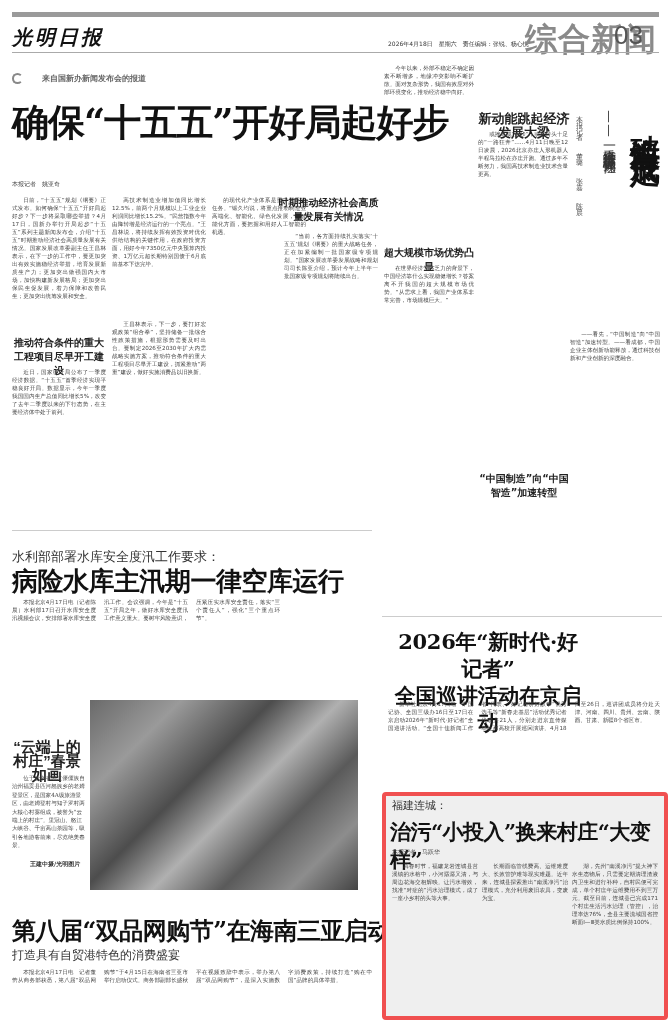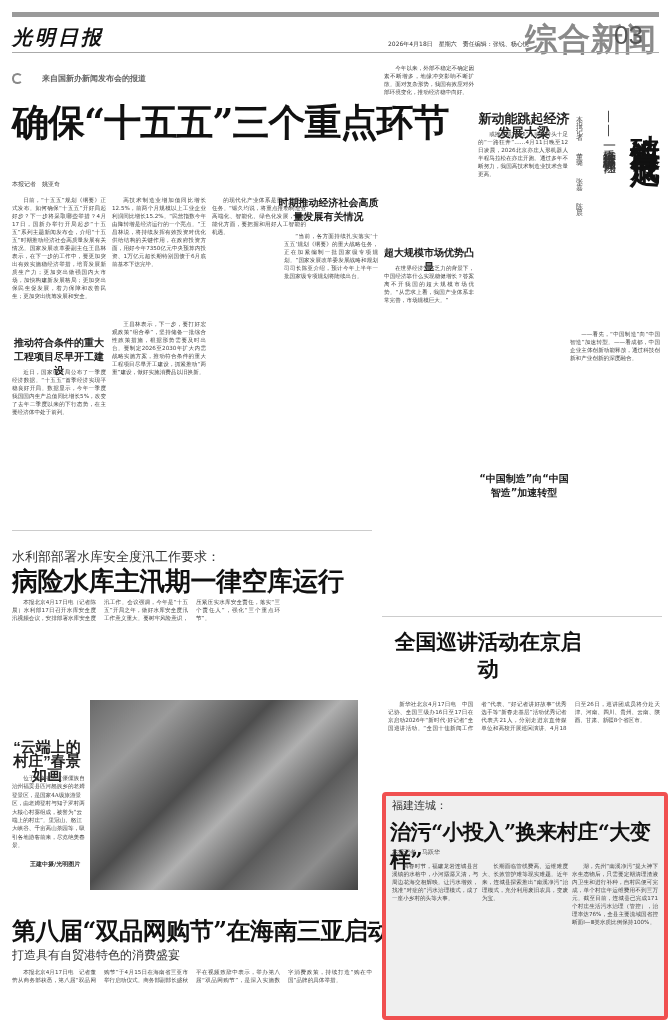--- a/index.html
+++ b/index.html
@@ -55,21 +55,21 @@
 <div class="header-meta">2026年4月18日　星期六　责任编辑：张锐、杨心悦</div>
 <div class="section-title">综合新闻</div>
 <div class="page-num">03</div>
 <div class="header-rule"></div>
 
 <div class="kicker">
   <span class="g-icon"></span>
   <span>来自国新办新闻发布会的报道</span>
 </div>
 <div class="headline-main">
-  <div>确保“十五五”三个重点环节</div>
+  <div>确保“十五五”开好局起好步</div>
 </div>
 <div class="byline">本报记者　姚亚奇</div>
 
 <div class="body-text" style="left:12px; top:196px; width:94px; height:138px;">日前，“十五五”规划《纲要》正式发布。如何确保“十五五”开好局起好步？下一步将采取哪些举措？4月17日，国新办举行开局起步“十五五”系列主题新闻发布会，介绍“十五五”时期推动经济社会高质量发展有关情况。国家发展改革委副主任王昌林表示，在下一步的工作中，要更加突出有效实施稳经济举措，培育发展新质生产力；更加突出做强国内大市场，加快构建新发展格局；更加突出保民生促发展，着力保障和改善民生；更加突出统筹发展和安全。</div>
 <div class="subhead" style="left:12px; top:336px; width:94px;">推动符合条件的重大工程项目尽早开工建设</div>
 <div class="body-text" style="left:12px; top:368px; width:94px; height:140px;">近日，国家统计局公布了一季度经济数据。“十五五”首季经济实现平稳良好开局。数据显示，今年一季度我国国内生产总值同比增长5%，改变了去年二季度以来的下行态势，在主要经济体中处于前列。</div>
 
 <div class="body-text" style="left:112px; top:196px; width:94px; height:120px;">高技术制造业增加值同比增长12.5%，前两个月规模以上工业企业利润同比增长15.2%。“民营指数今年由降转增是经济运行的一个亮点。”王昌林说，将持续发挥有效投资对优化供给结构的关键作用，在政府投资方面，用好今年7350亿元中央预算内投资、1万亿元超长期特别国债于6月底前基本下达完毕。</div>
 <div class="body-text" style="left:112px; top:320px; width:94px; height:190px;">王昌林表示，下一步，要打好宏观政策“组合拳”，坚持储备一批综合性政策措施，根据形势需要及时出台。要制定2026至2030年扩大内需战略实施方案，推动符合条件的重大工程项目尽早开工建设，抓紧推动“两重”建设，做好实施消费品以旧换新。</div>
 
@@ -101,20 +101,21 @@
 <div class="caption-title">“云端上的村庄”春景如画</div>
 <div class="caption-text">位于云南省怒江傈僳族自治州福贡县匹河怒族乡的老姆登景区，是国家4A级旅游景区，由老姆登村与知子罗村两大核心村寨组成，被誉为“云端上的村庄”。里冠山、怒江大峡谷、千亩高山茶园等，吸引各地游客前来，尽览绝美春景。</div>
 <div class="caption-credit">王建中摄/光明图片</div>
 
 <div class="article3-headline">第八届“双品网购节”在海南三亚启动</div>
 <div class="article3-sub">打造具有自贸港特色的消费盛宴</div>
 <div class="body-text" style="left:12px; top:968px; width:360px; height:52px; column-count:4; column-gap:8px;">本报北京4月17日电　记者董蕾从商务部获悉，第八届“双品网购节”于4月15日在海南省三亚市举行启动仪式。商务部副部长盛秋平在视频致辞中表示，举办第八届“双品网购节”，是深入实施数字消费政策，持续打造“购在中国”品牌的具体举措。</div>
 
 <div class="h-rule" style="left:382px; top:616px; width:280px;"></div>
 <div class="article4-headline">
+  <div>2026年“新时代·好记者”</div>
   <div>全国巡讲活动在京启动</div>
 </div>
 <div class="body-text" style="left:388px; top:700px; width:272px; height:80px; column-count:3; column-gap:8px;">新华社北京4月17日电　中国记协、全国三级办16日至17日在京启动2026年“新时代·好记者”全国巡讲活动。“全国十佳新闻工作者”代表、“好记者讲好故事”优秀选手等“新春走基层”活动优秀记者代表共21人，分别走进京直传媒单位和高校开展巡回演讲。4月18日至26日，巡讲团成员将分赴天津、河南、四川、贵州、云南、陕西、甘肃、新疆8个省区市。</div>
 
 <div class="highlight-box"></div>
 <div class="hl-kicker">福建连城：</div>
 <div class="hl-headline">治污“小投入”换来村庄“大变样”</div>
 <div class="hl-byline">本报记者　马跃华</div>
 <div class="body-text" style="left:392px; top:862px; width:86px; height:150px;">暮春时节，福建龙岩连城县莒溪镇的水榕中，小河潺潺又清，与周边花海交相辉映。让污水增效，找准“对症的”污水治理模式，成了一座小乡村的头等大事。</div>
 <div class="body-text" style="left:482px; top:862px; width:86px; height:150px;">长期面临管线费高、运维难度大、长效管护难等现实难题。近年来，连城县探索推出“南溪净污”治理模式，充分利用废旧农具，变废为宝。</div>

